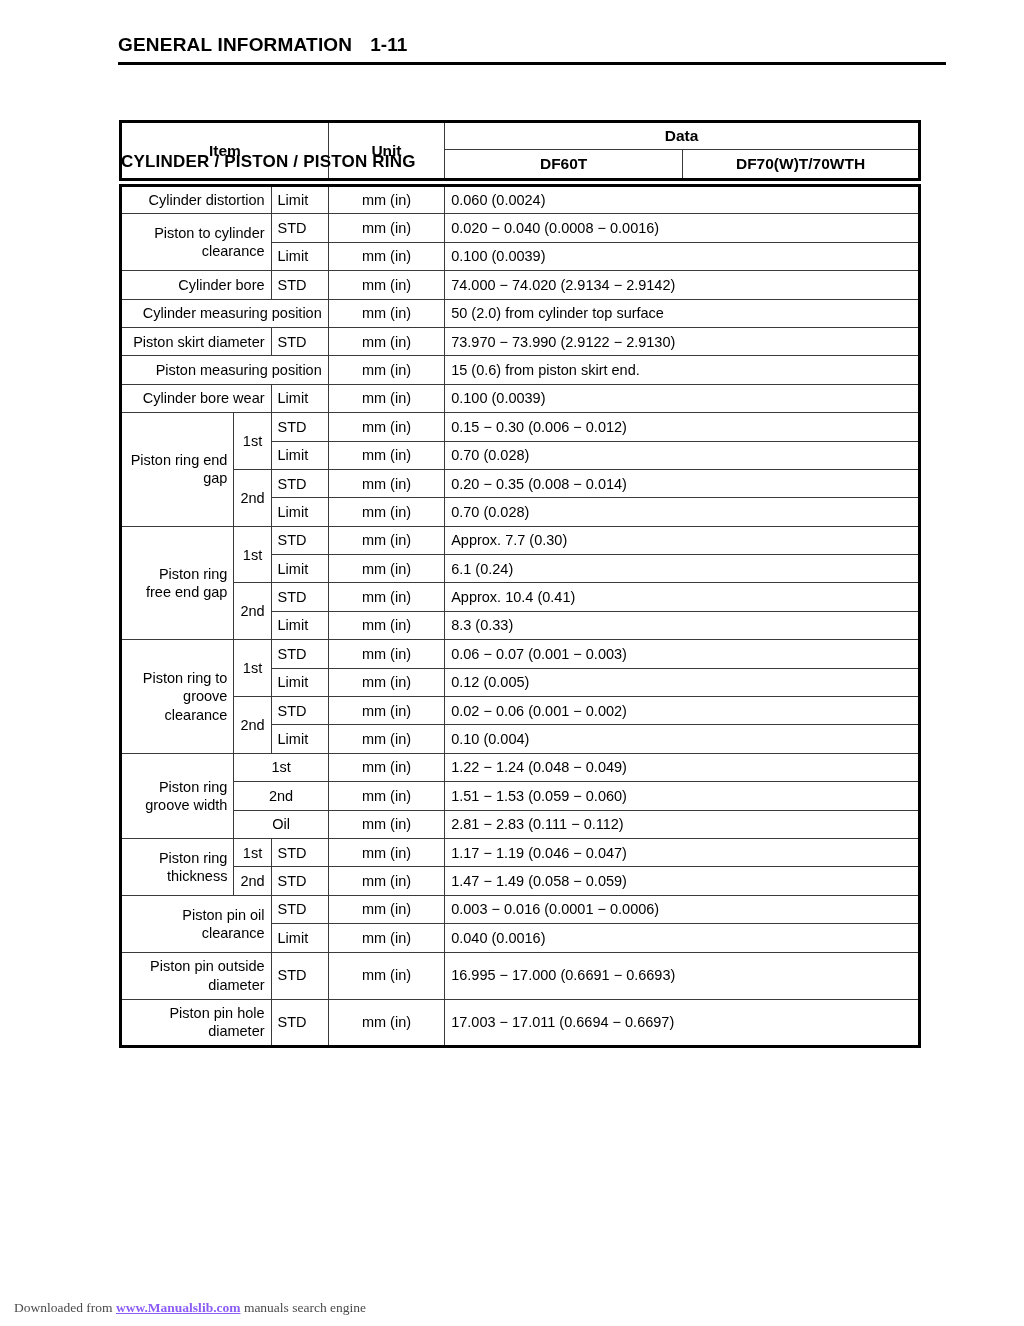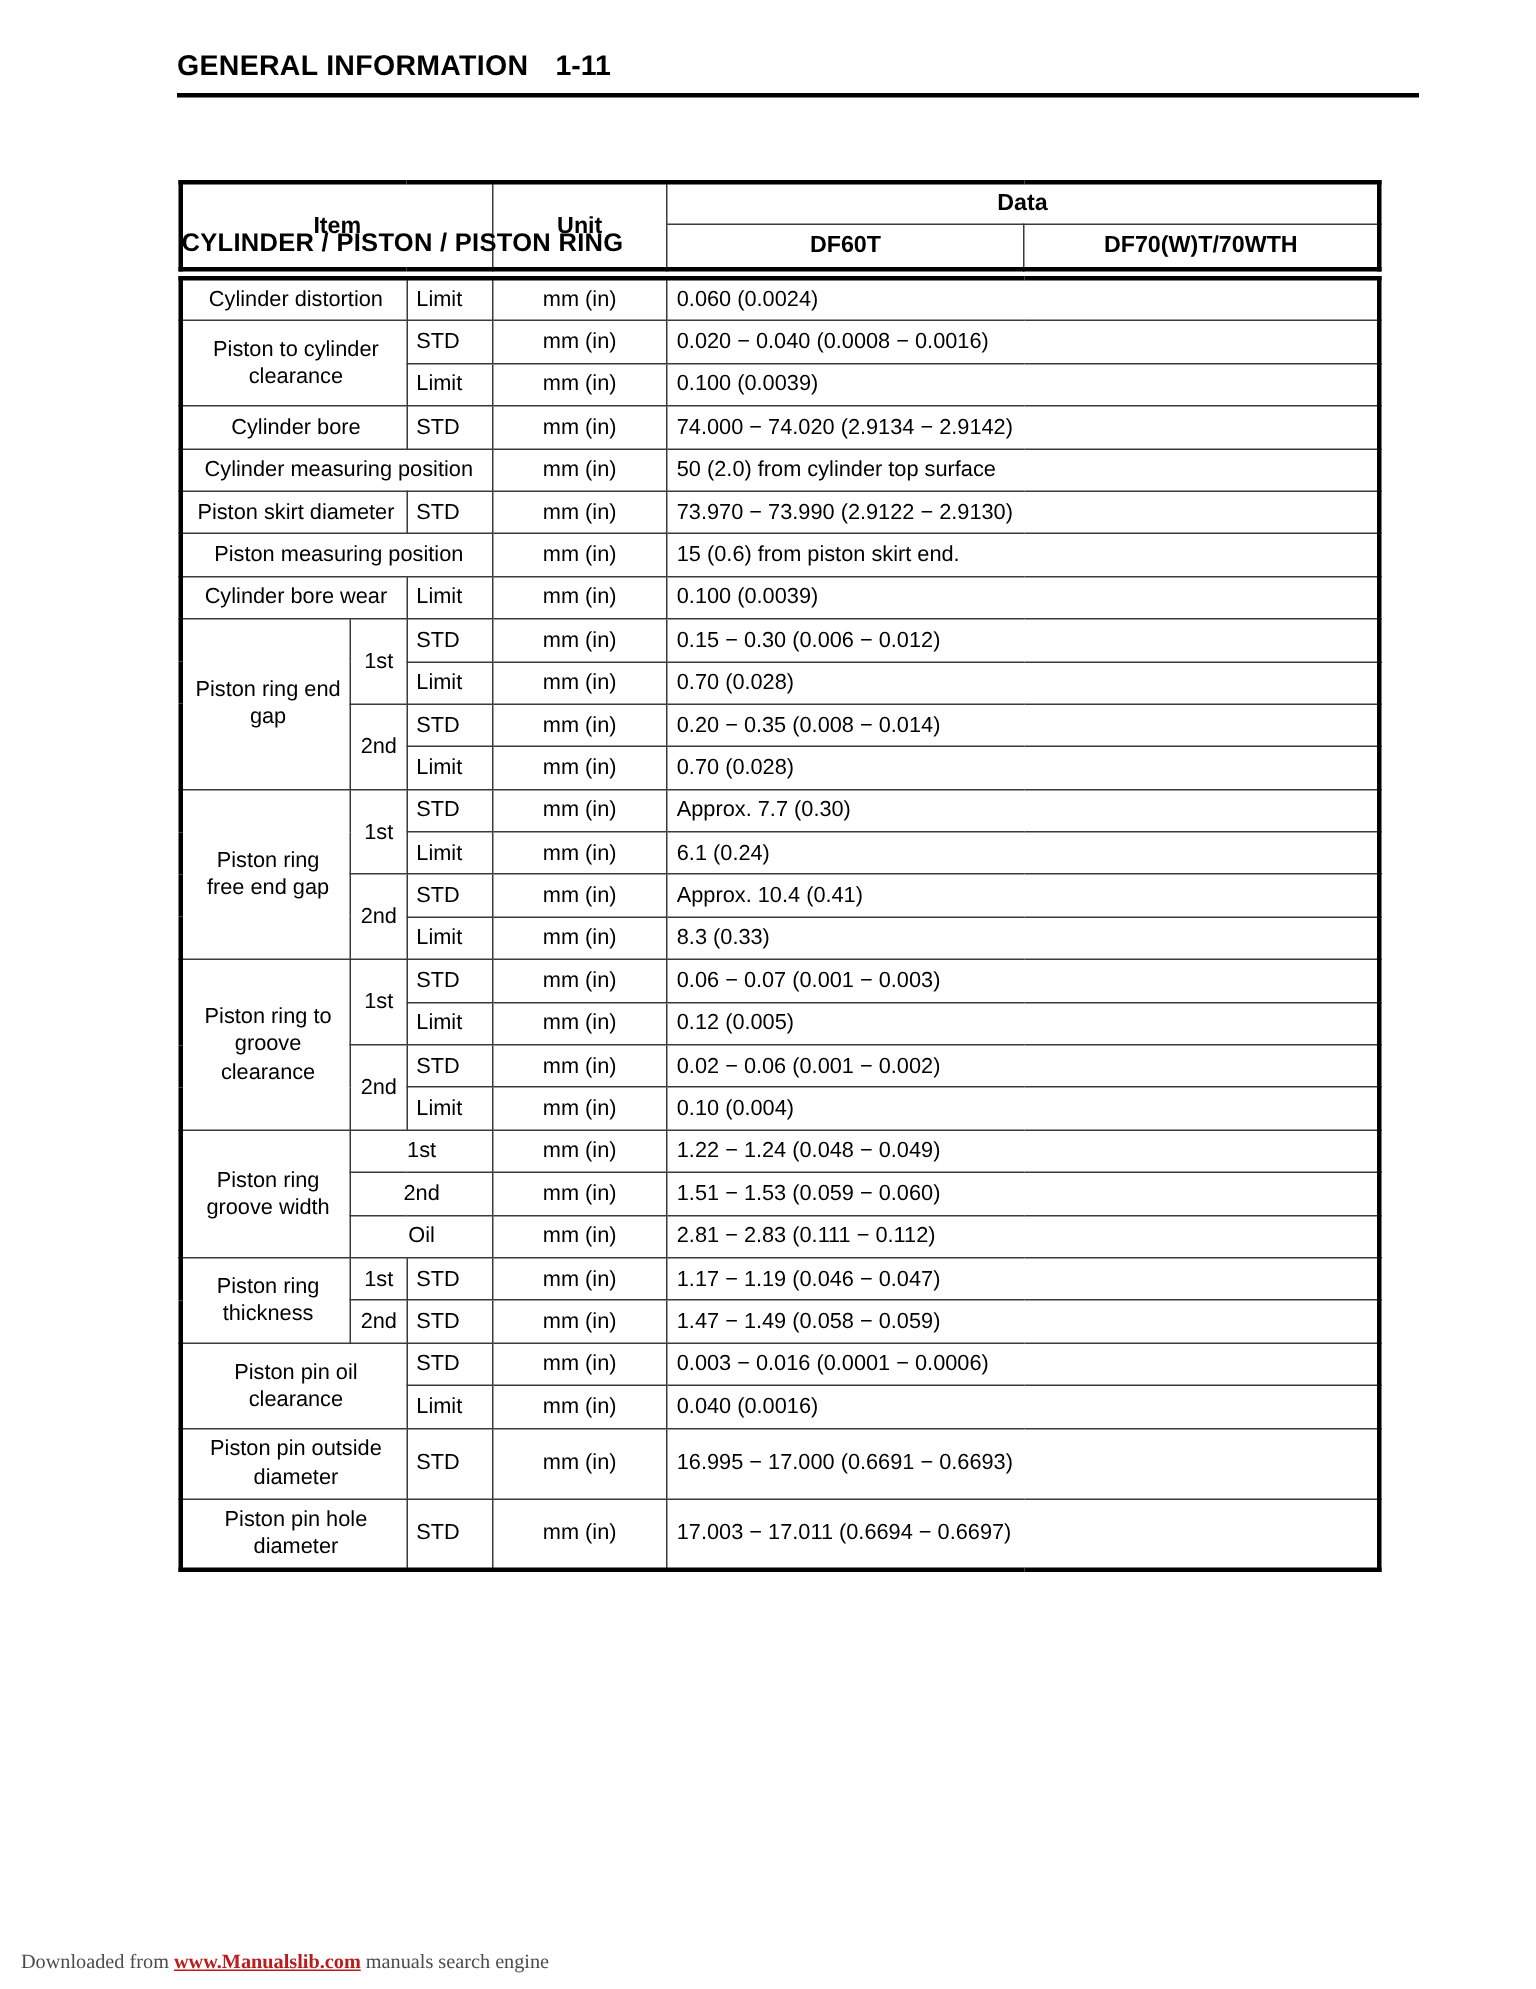--- a/index.html
+++ b/index.html
@@ -79,38 +79,38 @@
   .section-title {
     position: absolute;
     left: 121px; top: 152px;
     font-size: 17px;
     font-weight: bold;
     letter-spacing: .2px;
   }
 
   
   .body-wrap { position: absolute; left: 119px; top: 184px; }
-  .body-table td.name   { text-align: center;   padding-left: 8px; margin-top: 24px; }
+  .body-table td.name   { text-align: right;   padding-left: 8px; margin-top: 24px; }
   .body-table td.ord    { text-align: center; }
   .body-table td.std    { text-align: left; }
   .body-table td.unit   { text-align: center; }
   .body-table td.data   { text-align: left; }
   .body-table tr { height: 28.4px; }
 
   
   .footer {
     position: absolute;
     left: 14px; top: 1300px;
     font-family: "Liberation Serif", serif;
     font-size: 13.5px;
     color: #4b4b4b;
     white-space: nowrap;
   }
   .footer .link {
-    color: #b91c1c;
+    color: #8b5cf6;
     text-decoration: underline;
     font-weight: bold;
   }
 </style>
 </head>
 <body>
 
 <div class="page-header">
   <span class="title">GENERAL INFORMATION</span><span class="folio">1-11</span>
 </div>

